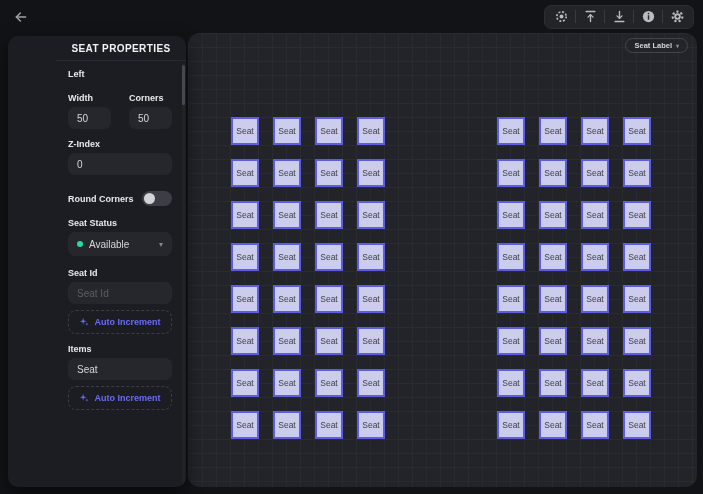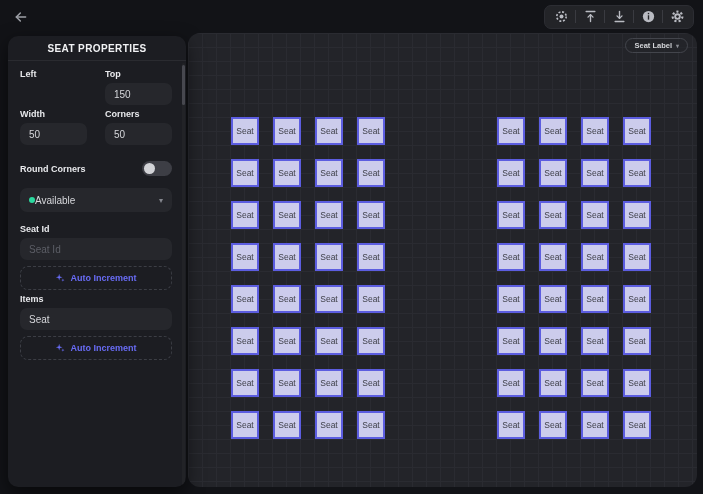--- a/index.html
+++ b/index.html
@@ -49,21 +49,21 @@
     position:absolute; width:28px; height:28px;
     background:#ccccec; border:2px solid #5c5de0;
     display:flex; align-items:center; justify-content:center;
     font-size:8.5px; color:#3f4049; cursor:pointer;
   }
   
   .sidebar {
     position:absolute; left:8px; top:36px; width:178px; height:451px;
     background:#1c1d22; border-radius:10px;
     box-shadow:0 6px 18px rgba(0,0,0,.55);
-    z-index:10; display:flex; flex-direction:column; overflow:hidden;
+    z-index:10; display:flex; flex-direction:column; overflow:hidden;padding-left:48px;
   }
   .sidebar-header {
     flex:0 0 25px; display:flex; align-items:center; justify-content:center;
     color:#f1f2f4; font-size:10px; font-weight:bold; letter-spacing:.4px;
     border-bottom:1px solid #2a2b30;
   }
   .sidebar-body {
     flex:1 1 auto; position:relative; overflow:hidden;
     padding:8px 14px 0 12px;
   }
@@ -71,39 +71,39 @@
     position:absolute; right:1px; top:2px; bottom:2px; width:3px;
     background:#222327; border-radius:2px;
   }
   .scrollthumb {
     position:absolute; right:1px; top:4px; height:40px; width:3px;
     background:#47484f; border-radius:2px; cursor:grab;
   }
   .f-label { color:#e8e9ec; font-size:9px; font-weight:bold; margin-bottom:4px; display:block; }
   .two-col { display:flex; gap:18px; }
   .two-col > div { flex:1; }
-  .sec { margin-top:4px; }
+  .sec { margin-top:10px; }
   input.f-input {
     width:100%; height:22px; background:#26272c; border:none; outline:none;
     border-radius:7px; color:#d6d7db; font-size:10px; padding:0 9px;
     font-family:"Liberation Sans", sans-serif;
   }
   input.f-input::placeholder { color:#5c5e66; }
   .toggle-row { display:flex; align-items:center; justify-content:space-between; margin-top:16px; }
   .toggle {
     width:30px; height:15px; border-radius:999px; background:#3d3e45;
     position:relative; cursor:pointer; flex:0 0 auto;
   }
   .toggle .knob {
     position:absolute; left:2px; top:2px; width:11px; height:11px;
     border-radius:50%; background:#d2d3d7;
   }
   .select {
     height:24px; background:#26272c; border-radius:7px;
-    display:flex; align-items:center; padding:0 9px; cursor:pointer;
+    display:flex; align-items:center; gap:6px; padding:0 9px; cursor:pointer;
   }
   .select .dot { width:6px; height:6px; border-radius:50%; background:#2bd99f; }
   .select .sel-text { flex:1; color:#d6d7db; font-size:10px; }
   .select .chev { color:#85878e; font-size:8px; }
   .auto-btn {
     margin-top:6px; height:24px; width:100%;
     border:1px dashed #3c3e45; border-radius:8px; background:transparent;
     display:flex; align-items:center; justify-content:center; gap:5px;
     color:#696cf6; font-size:9px; font-weight:bold; cursor:pointer;
     font-family:"Liberation Sans", sans-serif;
@@ -254,46 +254,47 @@
   </div>
 
 <div class="sidebar">
   <div class="sidebar-header">SEAT PROPERTIES</div>
 
   <div class="sidebar-body">
     <div class="two-col">
       <div>
         <span class="f-label">Left</span>
       </div>
-      <div>
-        <span class="f-label">Top</span>
-        <input class="f-input" value="150" style="">
-      </div>
     </div>
 
     <div class="two-col sec">
       <div>
         <span class="f-label">Width</span>
         <input class="f-input" value="50" style="">
       </div>
       <div>
         <span class="f-label">Corners</span>
         <input class="f-input" value="50" style="">
       </div>
     </div>
 
+    <div class="sec">
+      <span class="f-label">Z-Index</span>
+      <input class="f-input" value="0" style="">
+    </div>
 
     <div class="toggle-row">
       <span class="f-label" style="margin-bottom:0">Round Corners</span>
       <div class="toggle">
         <div class="knob"></div>
       </div>
     </div>
 
     <div class="sec" style="margin-top:12px">
+      <span class="f-label">Seat Status</span>
       <div class="select">
         <span class="dot"></span>
         <span class="sel-text">Available</span>
         <span class="chev">▾</span>
       </div>
     </div>
 
     <div class="sec" style="margin-top:12px">
       <span class="f-label">Seat Id</span>
       <input class="f-input" placeholder="Seat Id" style="">

